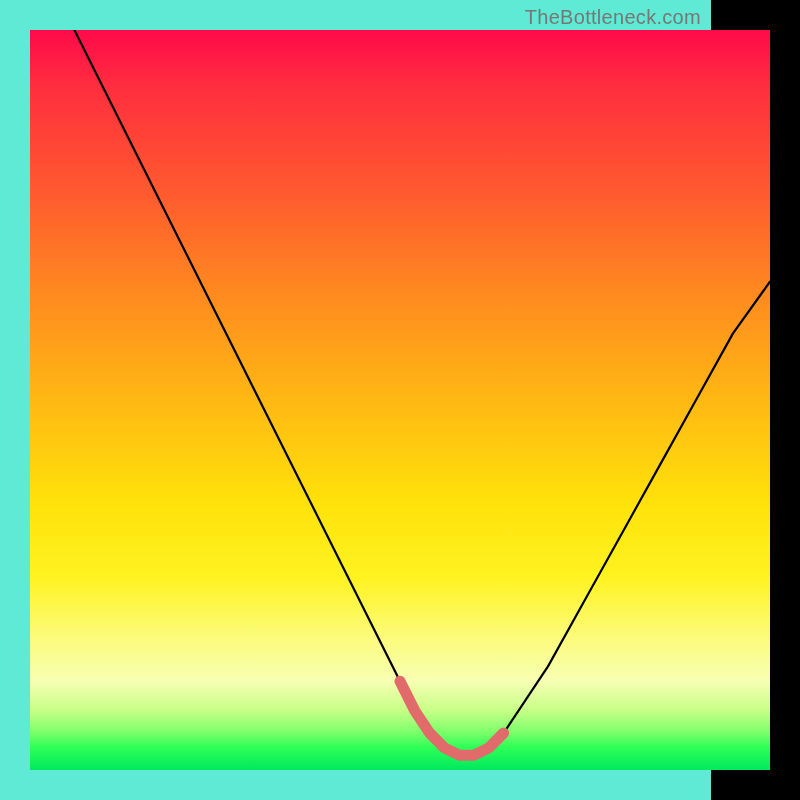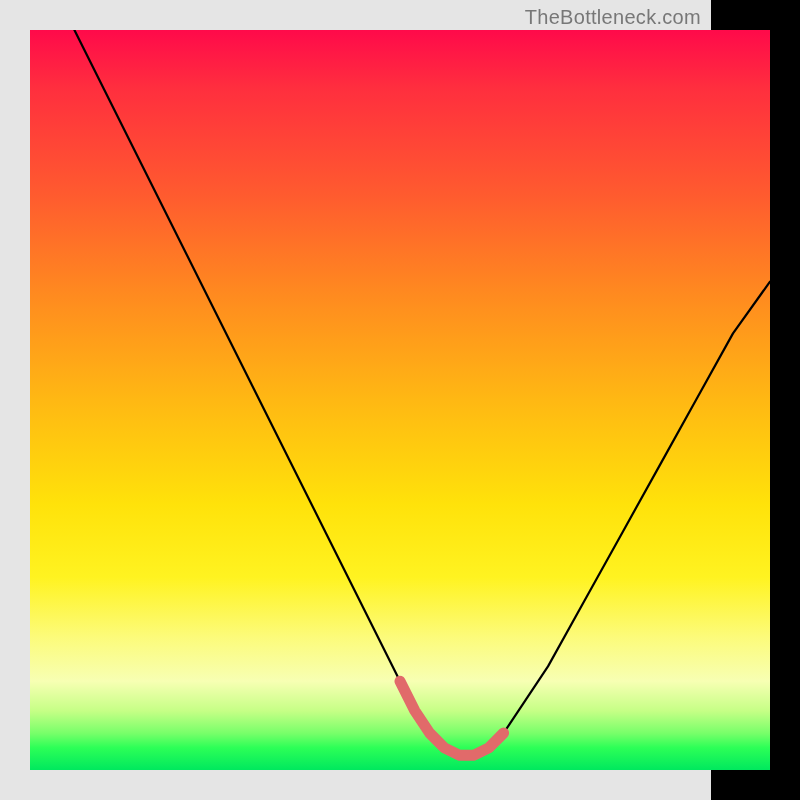--- a/index.html
+++ b/index.html
@@ -8,21 +8,21 @@
     width: 800px;
     height: 800px;
     overflow: hidden;
     font-family: Arial, Helvetica, sans-serif;
     background: #000;
   }
   .frame {
     position: relative;
     width: 711px;
     height: 800px;
-    background: #e5e5e5;
+    background: #5eead4;
     box-sizing: border-box;
   }
   .plot-area {
     position: absolute;
     left: 30px;
     top: 30px;
     width: 740px;
     height: 740px;
     overflow: hidden;
   }

